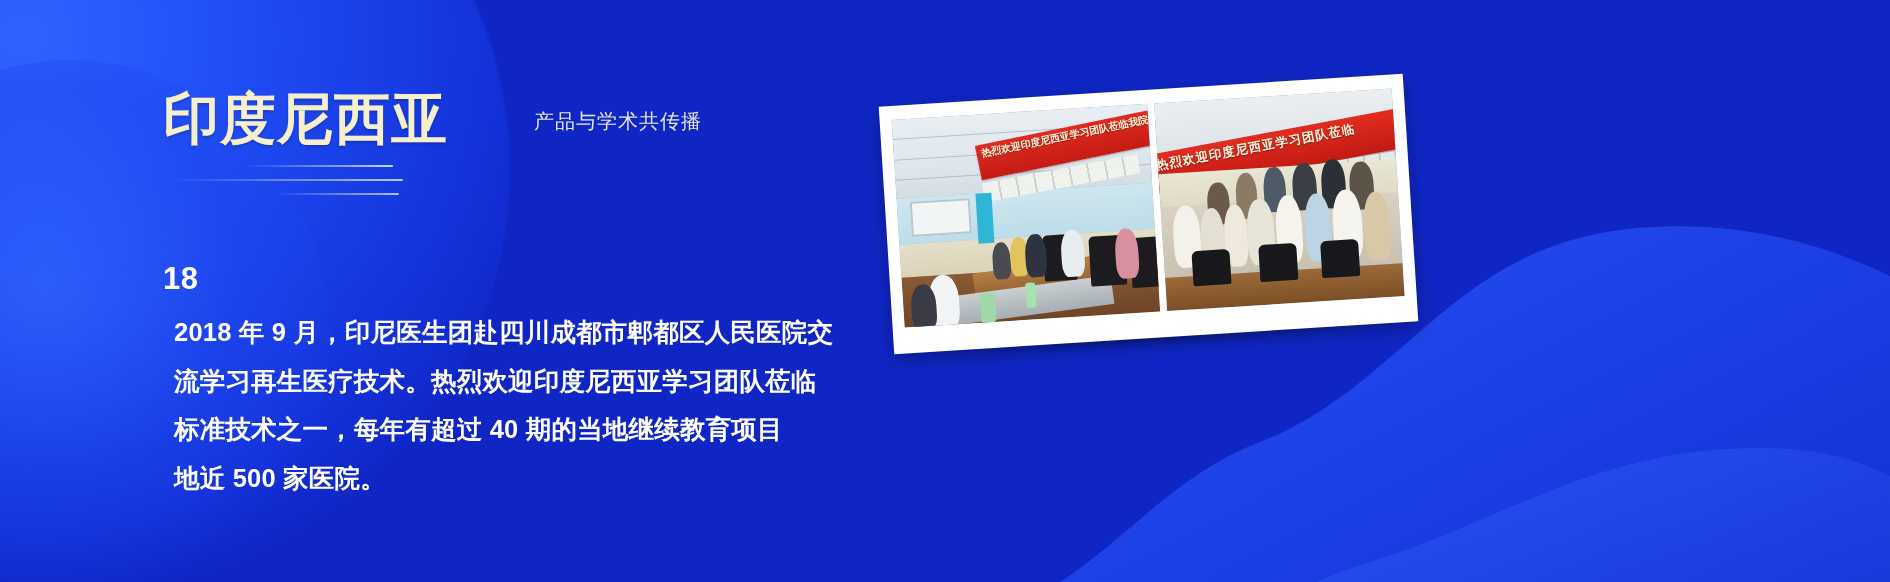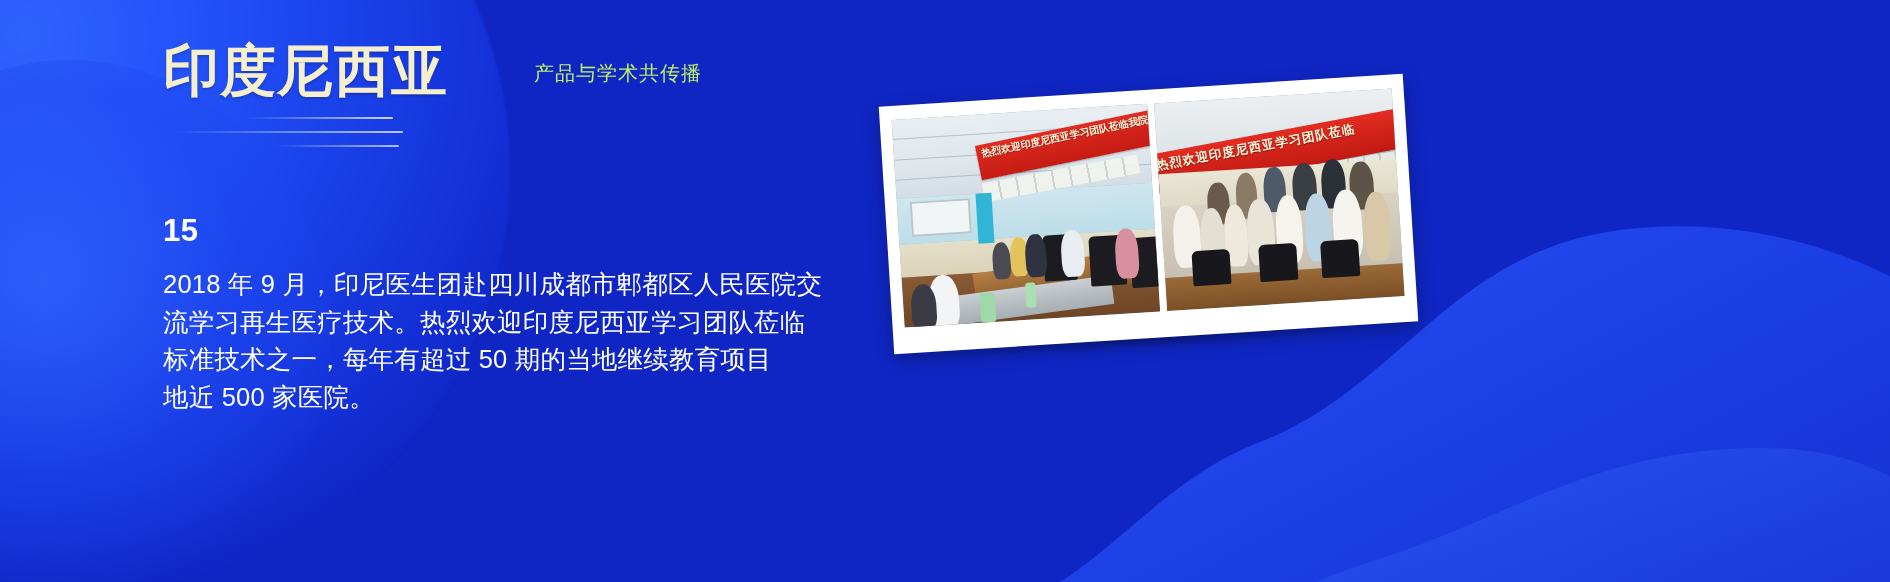--- a/index.html
+++ b/index.html
@@ -32,51 +32,51 @@
   }
   .edge-tl{
     position:absolute;left:-40px;top:-60px;width:300px;height:230px;
     background:linear-gradient(135deg,#2A57FF 0%, rgba(20,46,210,0) 70%);
     border-radius:0 0 60% 0;
   }
 
   
   .left-col{position:absolute;left:163px;top:42px;width:700px;}
 
-  .title-row{display:flex;align-items:flex-start;}
+  .title-row{display:flex;align-items:flex-start;margin-top:48px;}
   .main-title{
     font-size:56px;font-weight:bold;color:#F6EFCE;
     letter-spacing:1px;line-height:1.05;
     margin:0;white-space:nowrap;
     text-shadow:0 2px 3px rgba(0,0,0,.18);
   }
   .subtitle-block{
     margin-left:86px;margin-top:16px;
-    color:#bef264;font-size:20px;line-height:1.55;
+    color:#e5e5e5;font-size:20px;line-height:1.55;
     letter-spacing:1px;white-space:nowrap;
   }
   .subtitle-block div{font-weight:400;}
 
   .deco-lines{position:relative;height:56px;margin-top:10px;width:400px;}
   .deco-lines i{display:block;position:absolute;height:2px;border-radius:2px;}
   .dl1{left:82px;top:6px;width:148px;background:linear-gradient(90deg,rgba(255,255,255,0) 0%, rgba(214,228,255,.92) 100%);}
   .dl2{left:10px;top:20px;width:230px;background:linear-gradient(90deg,rgba(255,255,255,0) 0%, rgba(214,228,255,.85) 100%);}
   .dl3{left:112px;top:34px;width:124px;background:linear-gradient(90deg,rgba(255,255,255,0) 0%, rgba(214,228,255,.8) 100%);}
 
   .num{
     margin-top:48px;
     font-size:31px;font-weight:bold;color:#FFFFFF;line-height:1;
     letter-spacing:0.5px;
   }
   .body-text{
     margin-top:20px;
     font-size:25.5px;line-height:1.48;color:#FFFFFF;
     letter-spacing:.2px;width:700px;
   }
-  .body-text p{margin:0;white-space:nowrap;}
+  .body-text p{margin:11px;white-space:nowrap;font-weight:bold;}
 
   
   .photo-wrap{
     position:absolute;left:886px;top:90px;width:525px;height:248px;
     transform:rotate(-3.6deg);
   }
   .photo-frame{
     position:absolute;inset:0;background:#FFFFFF;
     padding:14px 12px 26px 12px;box-sizing:border-box;
     box-shadow:0 6px 18px rgba(0,0,0,.30);
@@ -182,26 +182,26 @@
         <div>产品与学术共传播</div>
       </div>
     </div>
 
     <div class="deco-lines">
       <i class="dl1"></i>
       <i class="dl2"></i>
       <i class="dl3"></i>
     </div>
 
-    <div class="num">15</div>
+    <div class="num">18</div>
 
     <div class="body-text">
       <p>2018 年 9 月，印尼医生团赴四川成都市郫都区人民医院交</p>
       <p>流学习再生医疗技术。热烈欢迎印度尼西亚学习团队莅临</p>
-      <p>标准技术之一，每年有超过 50 期的当地继续教育项目</p>
+      <p>标准技术之一，每年有超过 40 期的当地继续教育项目</p>
       <p>地近 500 家医院。</p>
     </div>
   </div>
 
   <div class="photo-shadow"></div>
   <div class="photo-wrap">
     <div class="photo-frame">
       <div class="photo-inner">
 
         <div class="ph ph-left">

